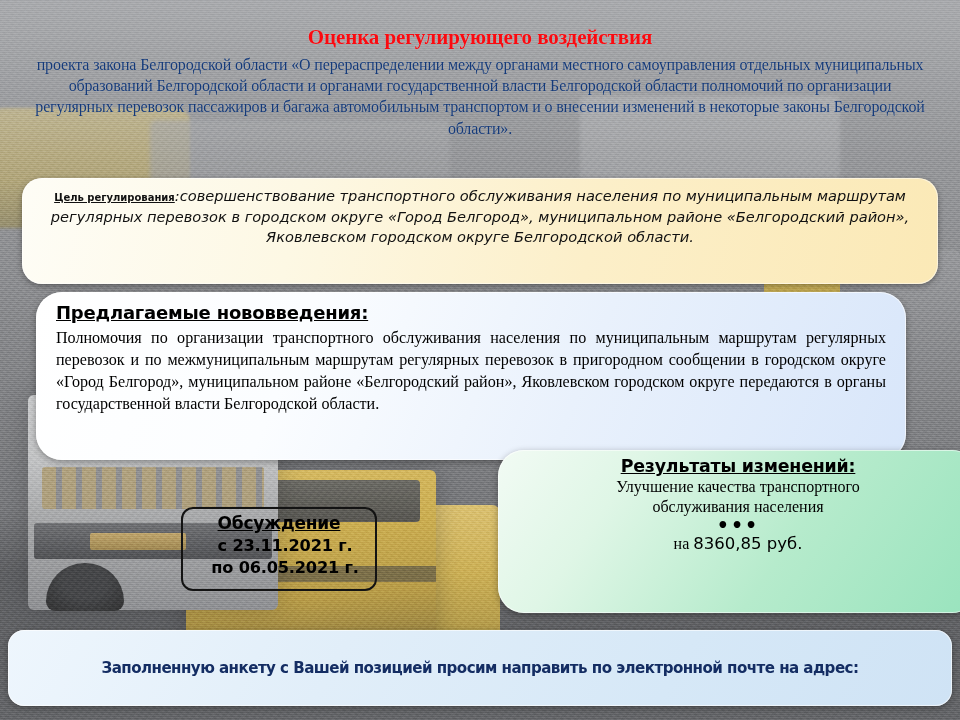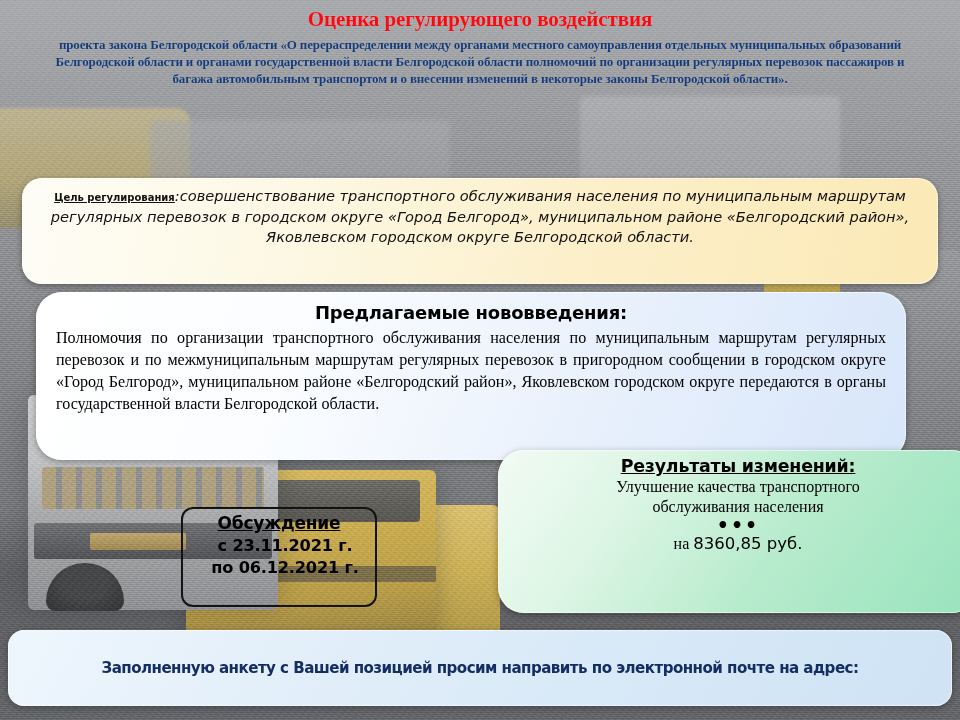--- a/index.html
+++ b/index.html
@@ -157,26 +157,26 @@
     padding: 5px 26px 0 26px;
     text-align: center;
   }
   .header .main-title {
     color: #fa0a10;
     font-size: 21px;
     font-weight: bold;
     line-height: 1.18;
     letter-spacing: -0.1px;
     text-shadow: 0 0 1px rgba(255,255,255,.45);
-    margin: 2px 0 4px 0;
+    margin: 20px 0 4px 0;
   }
   .header .sub-title {
     color: #153a79;
-    font-size: 13px;
-    font-weight: bold;
+    font-size: 16px;
+    font-weight: normal;
     line-height: 1.33;
     letter-spacing: -0.15px;
     text-shadow: 0 0 1px rgba(255,255,255,.35);
     padding: 0 8px;
   }
 
   
   .card {
     position: absolute;
     box-sizing: border-box;
@@ -208,21 +208,21 @@
     left: 36px; top: 292px; width: 870px; height: 168px;
     border-radius: 26px;
     background: linear-gradient(112deg, #ffffff 0%, #fbfdff 30%, #e9f1fc 62%, #d8e6fa 100%);
     box-shadow: 0 2px 7px rgba(0,0,0,.32), inset 0 0 0 1px rgba(255,255,255,.6);
     padding: 10px 20px 8px 20px;
   }
   .card-new .new-title {
     font-family: "DejaVu Sans", sans-serif;
     font-weight: bold;
     font-size: 18px;
-    text-align: center;
+    text-decoration: underline;
     color: #000;
     margin-bottom: 4px;
     letter-spacing: -0.2px;
   }
   .card-new .new-body {
     font-family: Liberation Serif, serif;
     font-size: 16.1px;
     line-height: 1.36;
     color: #000;
     text-align: justify;
@@ -266,21 +266,21 @@
     font-size: 16px;
     color: #000;
   }
   .card-result .res-amount .num {
     font-family: "DejaVu Sans", sans-serif;
     font-size: 16.5px;
   }
 
   
   .card-discussion {
-    left: 181px; top: 507px; width: 196px; height: 100px;
+    left: 181px; top: 507px; width: 196px; height: 84px;
     border-radius: 12px;
     border: 2.6px solid #131313;
     background: transparent;
     padding: 3px 4px 0 4px;
     text-align: center;
   }
   .card-discussion .disc-title {
     font-family: "DejaVu Sans", sans-serif;
     font-weight: bold;
     font-size: 17px;
@@ -374,20 +374,20 @@
     <div class="res-title">Результаты изменений:</div>
     <div class="res-line">Улучшение  качества транспортного</div>
     <div class="res-line">обслуживания  населения</div>
     <div class="res-dots">•••</div>
     <div class="res-amount"><span>на </span><span class="num">8360,85</span><span class="num"> руб.</span></div>
   </div>
 
   <div class="card card-discussion">
     <div class="disc-title">Обсуждение</div>
     <div class="disc-date">с 23.11.2021 г.</div>
-    <div class="disc-date">по 06.12.2021 г.</div>
+    <div class="disc-date">по 06.05.2021 г.</div>
   </div>
 
   <div class="footer">
     <div class="f-line">Заполненную анкету с Вашей позицией просим направить по электронной почте на адрес:</div>
   </div>
 
 </div>
 
 </body></html>

